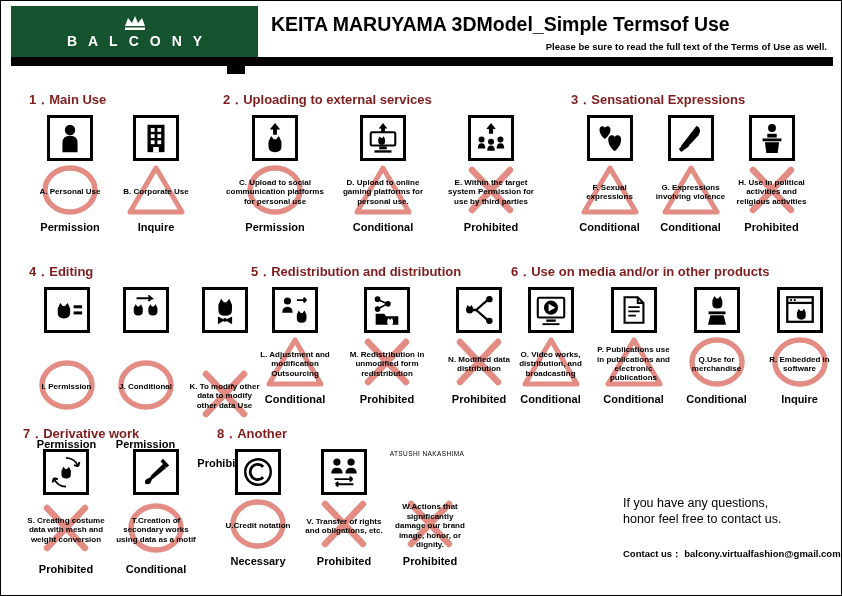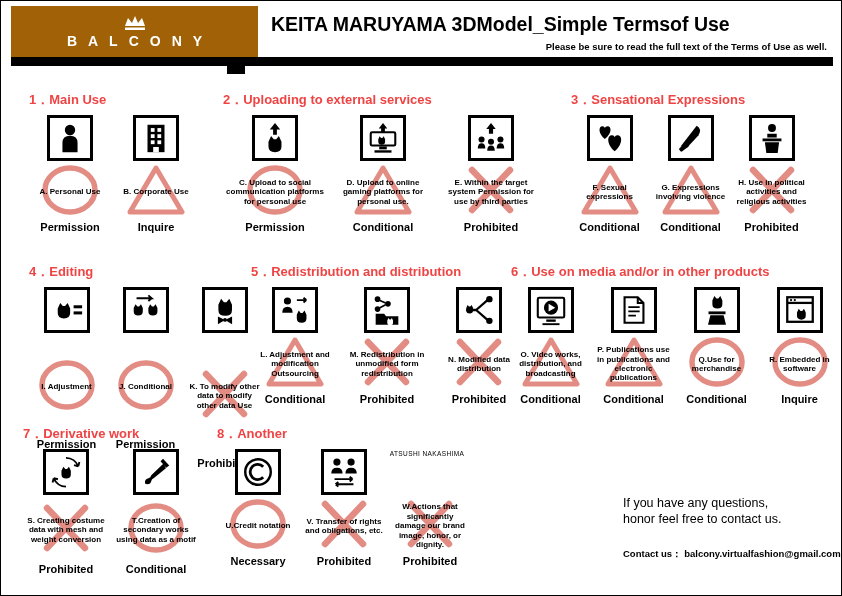--- a/index.html
+++ b/index.html
@@ -1,32 +1,32 @@
 <!DOCTYPE html>
 <html><head>
 <meta charset="utf-8">
 <style>
   * { margin:0; padding:0; box-sizing:border-box; }
   html,body { background:#ffffff; }
   body { font-family:"Liberation Sans", sans-serif; }
   .page{ position:relative; width:842px; height:596px; background:#fff; border:1px solid #000; overflow:hidden; }
 
   
-  .logo-block{ position:absolute; left:10px; top:5px; width:247px; height:51px; background:#a16207;
+  .logo-block{ position:absolute; left:10px; top:5px; width:247px; height:51px; background:#14532d;
     display:flex; flex-direction:column; align-items:center; justify-content:center; color:#fff; }
   .logo-crown{ margin-bottom:2px; }
   .logo-text{ font-size:14px; font-weight:bold; letter-spacing:11px; padding-left:11px; }
   .page-title{ position:absolute; left:270px; top:12px; font-size:19.5px; font-weight:bold; color:#000; white-space:nowrap; }
   .page-subtitle{ position:absolute; right:14px; top:40px; font-size:9.5px; font-weight:bold; color:#000; }
   .header-bar{ position:absolute; left:10px; top:56px; width:822px; height:9px; background:#000; }
   .header-notch{ position:absolute; left:226px; top:56px; width:18px; height:17px; background:#000; }
 
   
   .section{ position:absolute; }
-  .section-title{ font-size:13px; font-weight:bold; white-space:nowrap; margin-bottom:6px; color:#ef4444; }
+  .section-title{ font-size:13px; font-weight:bold; white-space:nowrap; margin-bottom:6px; color:#7f1d1d; }
   .items{ display:flex; align-items:flex-start; gap:4px; }
   .item{ display:flex; flex-direction:column; align-items:center; height:126px; }
   .icon-box{ width:46px; height:46px; border:3px solid #000; background:#fff;
     display:flex; align-items:center; justify-content:center; flex:0 0 auto; }
   .icon-box.empty{ border:none; }
   .label-zone{ position:relative; width:100%; height:56px; margin-top:3px;
     display:flex; align-items:center; justify-content:center; }
   .mark{ position:absolute; left:50%; top:50%; transform:translate(-50%,-50%); opacity:0.92; z-index:1; }
   .label{ position:relative; z-index:2; font-size:8px; font-weight:bold; text-align:center;
     line-height:1.18; padding:0 2px; color:#000; }
@@ -233,21 +233,21 @@
                   <path d="M10 15 L13.2 8 L16.5 12 H19.5 L22.8 8 L26 15 V21 Q26 28 18 28 Q10 28 10 21 Z"></path>
                 </g>
                 <rect x="25" y="13" width="9" height="3.2"></rect>
                 <rect x="25" y="19.5" width="9" height="3.2"></rect>
               </svg>
             </div>
             <div class="label-zone">
               <div class="mark"><svg width="58" height="52" viewBox="0 0 58 52">
                   <ellipse cx="29" cy="26" rx="25" ry="22" fill="none" stroke="#e0837a" stroke-width="5.5"></ellipse>
                 </svg></div>
-              <div class="label">I. Adjustment</div>
+              <div class="label">I. Permission</div>
             </div>
             <div class="status">Permission</div>
           </div>
           <div class="item">
             <div class="icon-box">
               <svg width="34" height="34" viewBox="0 0 36 36" fill="#000">
                 <path d="M8 5.5 h16 l-3.5-3 M24 5.5 l-3.5 3" fill="none" stroke="#000" stroke-width="2"></path>
                 <g transform="translate(-1,7) scale(0.6)">
                   <path d="M10 15 L13.2 8 L16.5 12 H19.5 L22.8 8 L26 15 V21 Q26 28 18 28 Q10 28 10 21 Z"></path>
                 </g>

